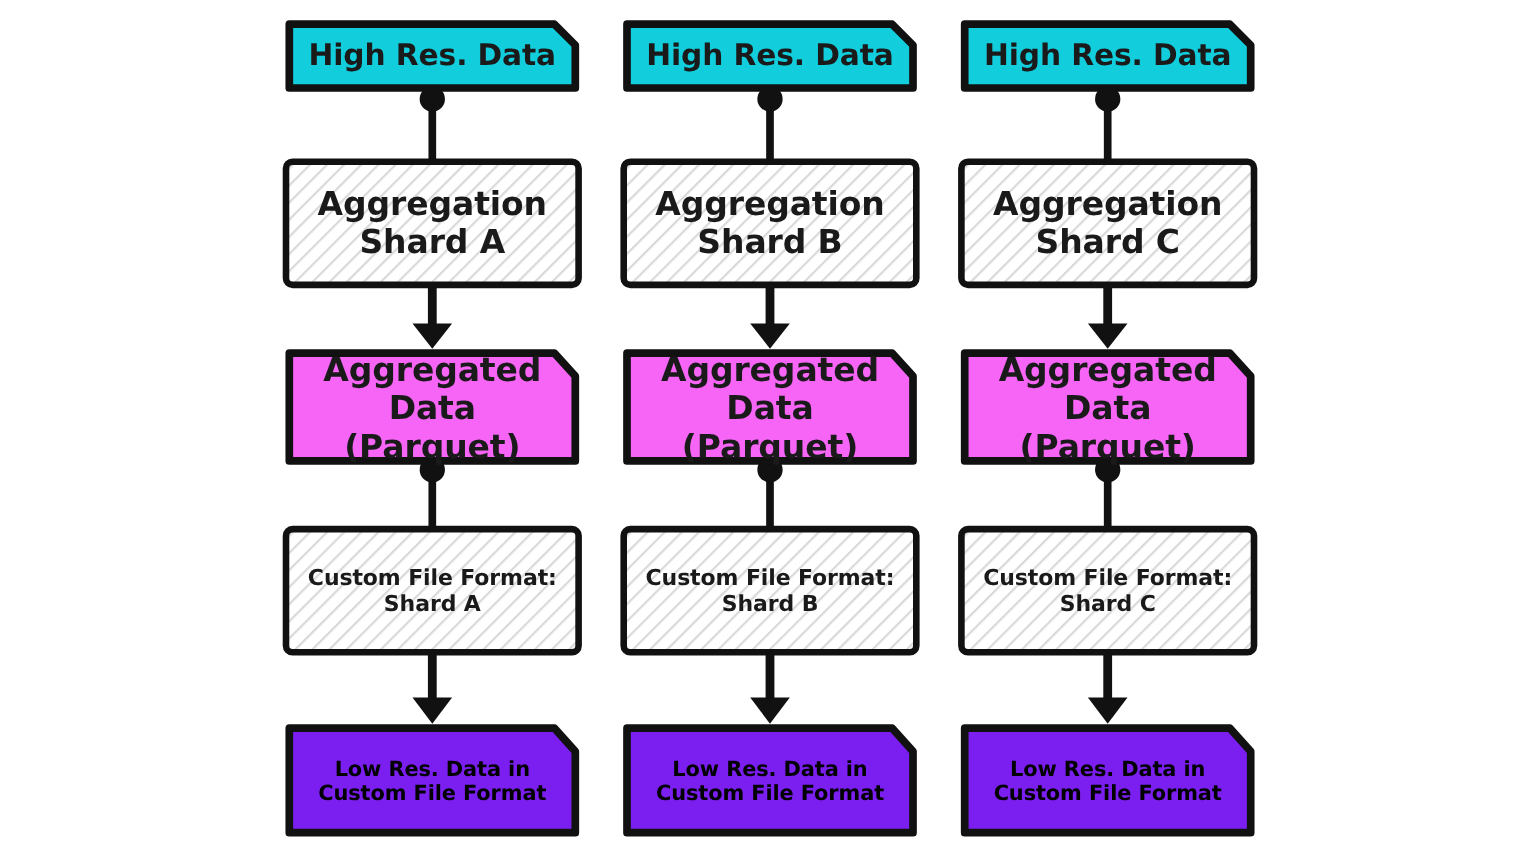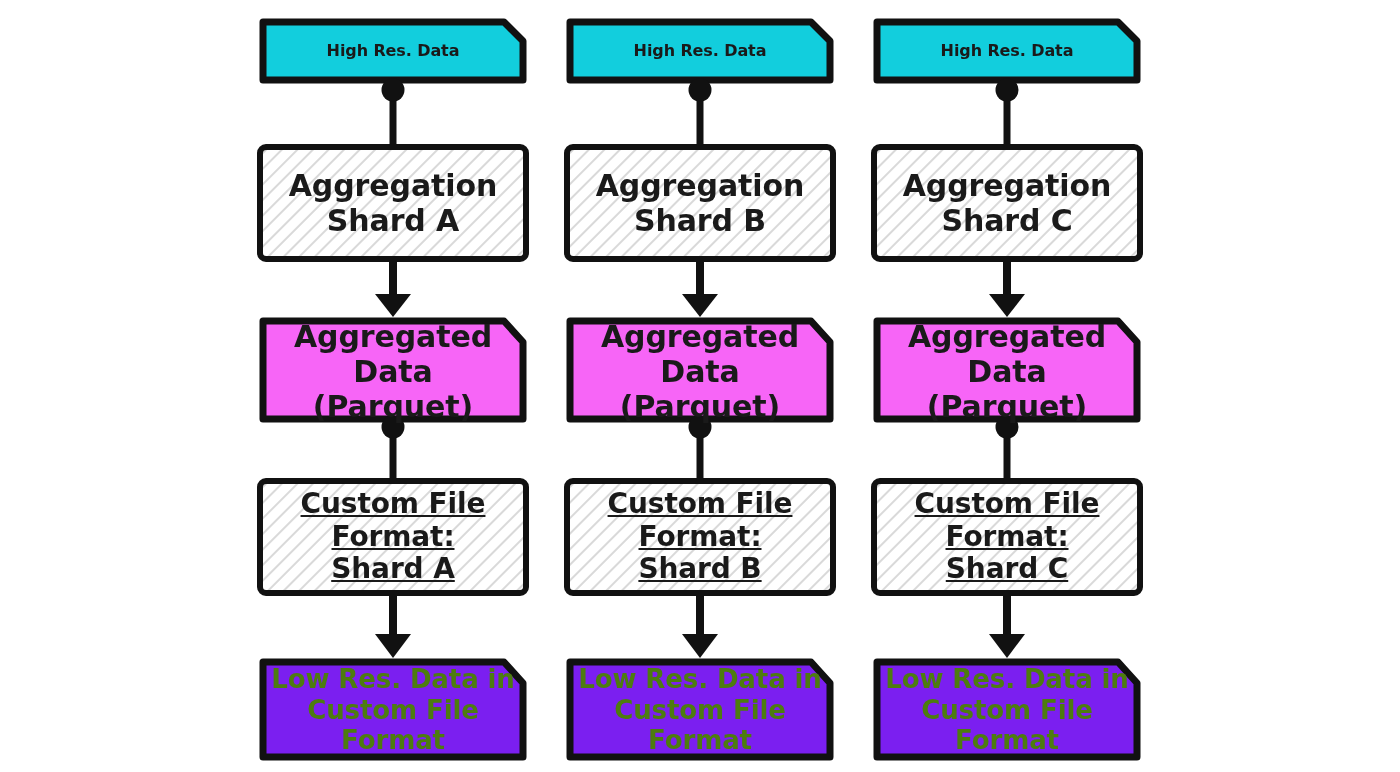--- a/index.html
+++ b/index.html
@@ -57,25 +57,25 @@
 
   
   .node .shape {
     position: absolute;
     inset: 0;
     z-index: 1;
   }
   .node .shape svg { display: block; width: 100%; height: 100%; }
 
   
-  .row-highres   { top: 12px;  height: 78px;  font-size: 16px; }
+  .row-highres   { top: 12px;  height: 78px;  font-size: 27px; }
   .row-agg       { top: 143px; height: 120px; font-size: 30px; }
   .row-aggdata   { top: 315px; height: 113px; font-size: 30px; }
-  .row-custom    { top: 477px; height: 120px; font-size: 28px; text-decoration: underline; }
-  .row-lowres    { top: 657px; height: 106px; font-size: 26px; color: #4d7c0f; }
+  .row-custom    { top: 477px; height: 120px; font-size: 20px; }
+  .row-lowres    { top: 657px; height: 106px; font-size: 19px; color: #000000; }
 
   
   .connector {
     position: absolute;
     left: 0;
     width: 274px;
     z-index: 2;
     pointer-events: none;
   }
   .connector svg { display: block; width: 100%; height: 100%; }

